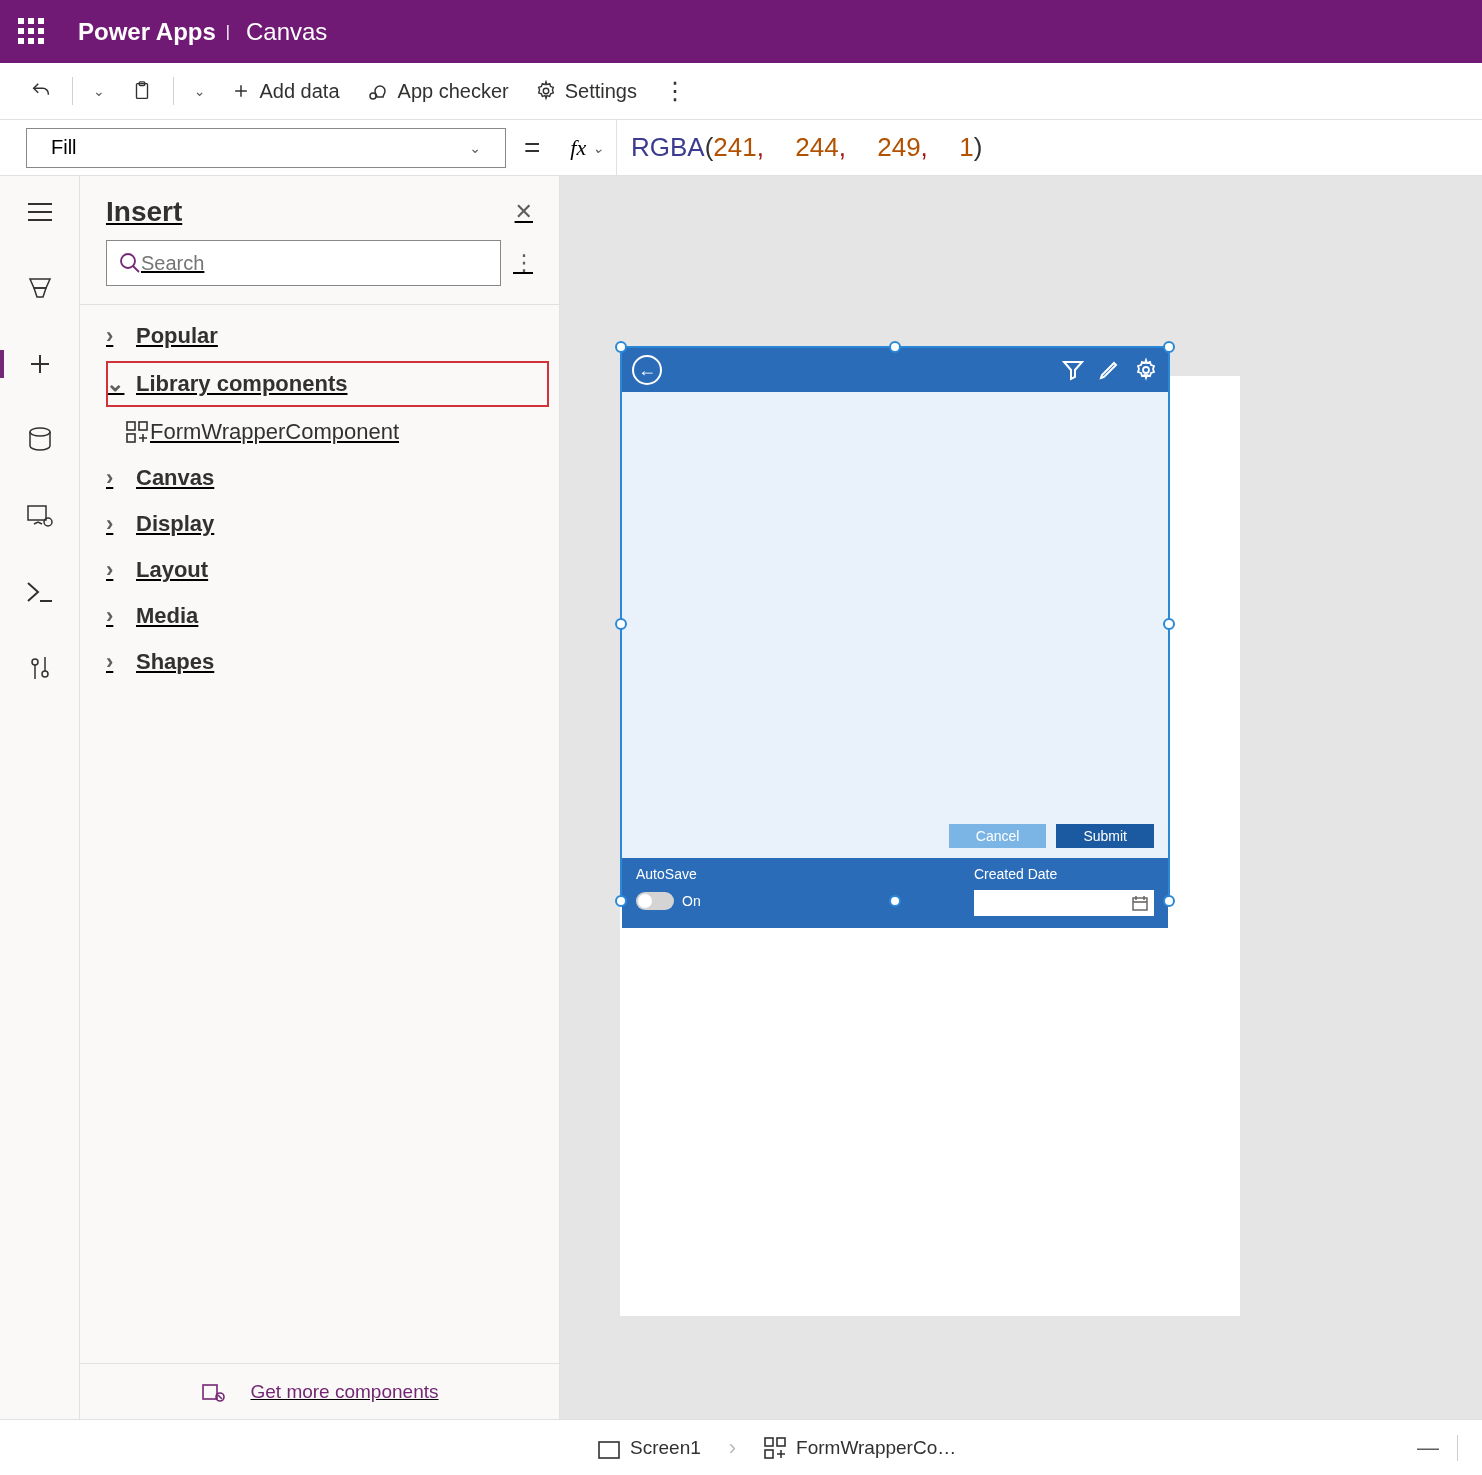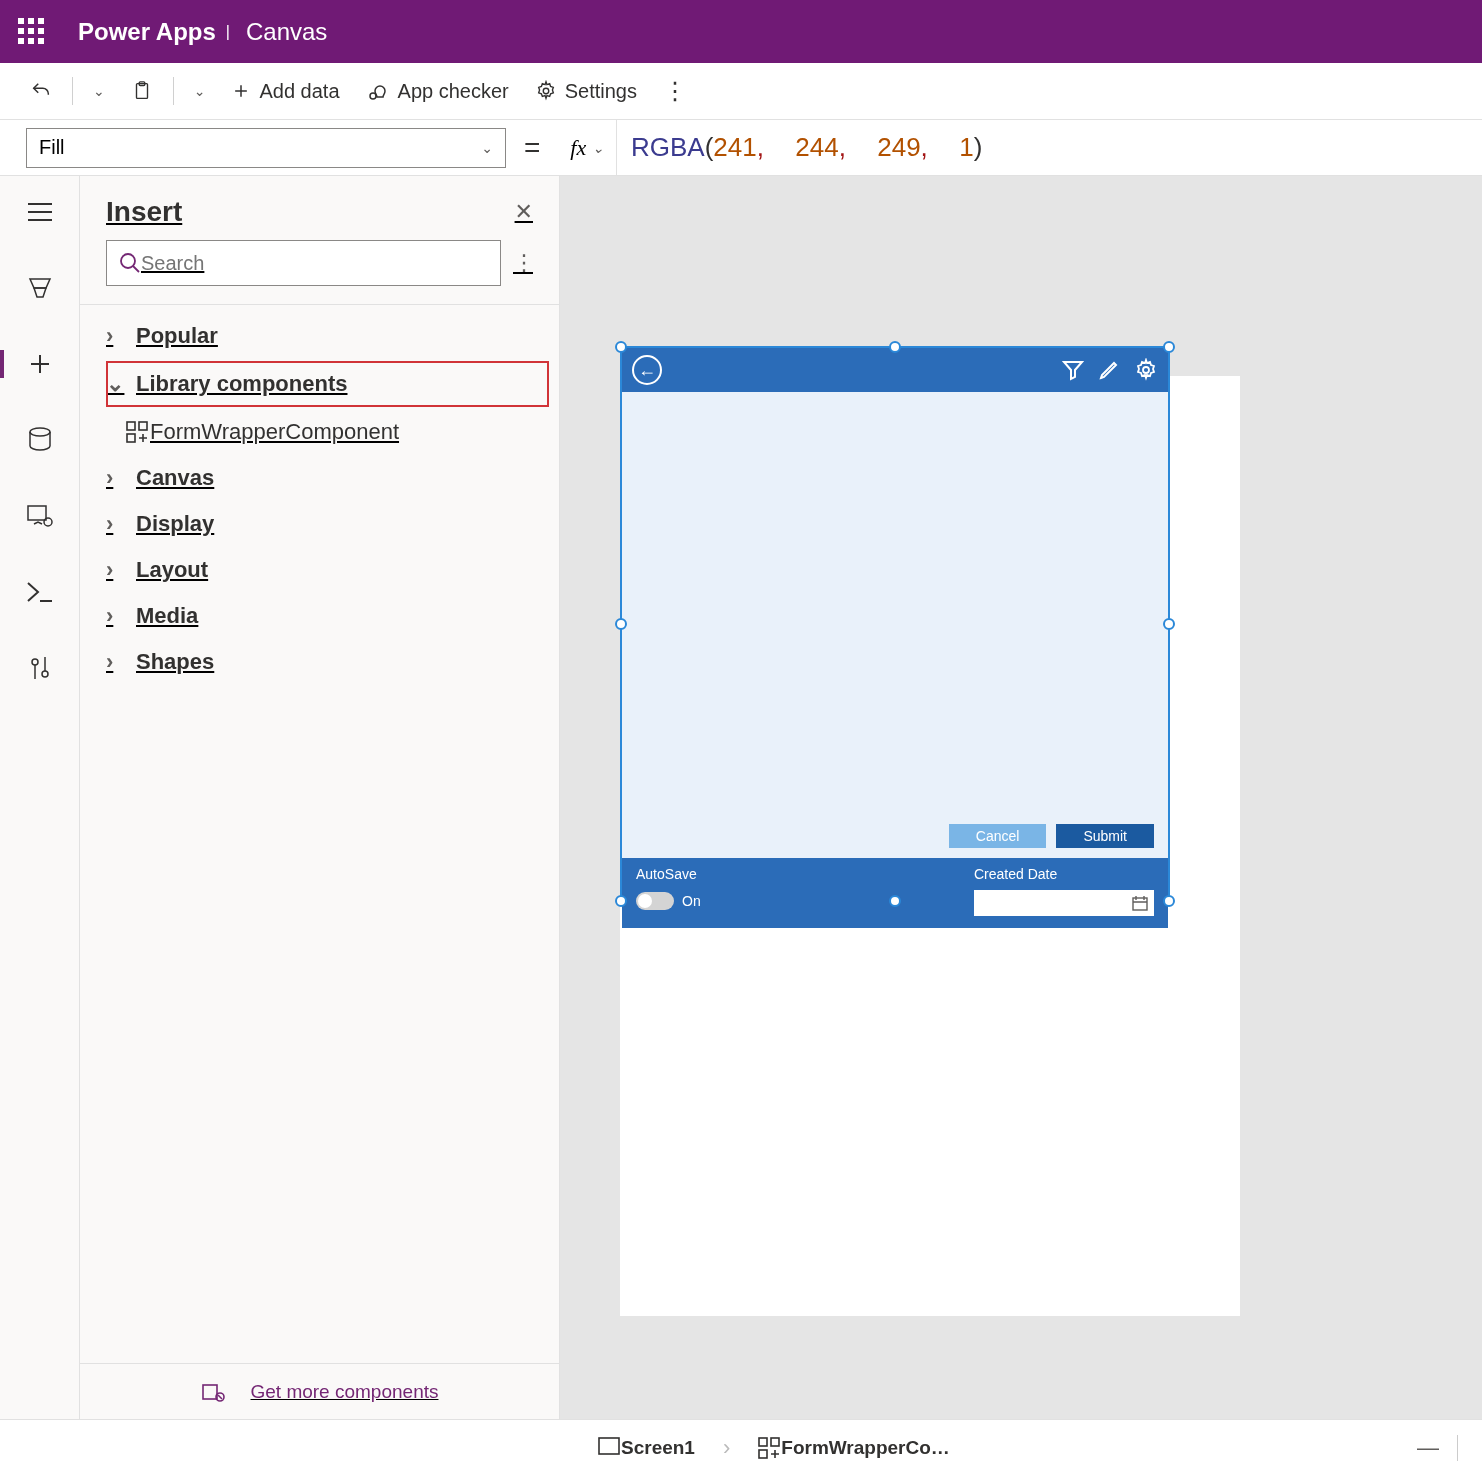--- a/index.html
+++ b/index.html
@@ -14,21 +14,21 @@
 .divider-v { margin: 0 10px; font-weight: 300;}
 
 
 .toolbar { height: 57px; border-bottom: 1px solid #e1e1e1; display: flex; align-items: center; padding: 0 20px; gap: 6px; }
 .tb-btn { display: flex; align-items: center; gap: 8px; padding: 6px 10px; cursor: pointer; font-size: 20px; color: #323130; }
 .tb-sep { width: 1px; height: 28px; background: #d0d0d0; margin: 0 4px; }
 .chev { font-size: 14px; color: #605e5c; }
 
 
 .formula-bar { height: 56px; border-bottom: 1px solid #e1e1e1; display: flex; align-items: center; background: #fff;}
-.prop-select { width: 480px; height: 40px; margin-left: 26px; border: 1px solid #8a8886; padding: 0 12px; font-size: 20px; display: flex; align-items: center; justify-content: space-between; background: #fff;}
+.prop-select { width: 480px; height: 40px; margin-left: 26px; border: 1px solid #8a8886; padding: 0 24px; font-size: 20px; display: flex; align-items: center; justify-content: space-between; background: #fff;}
 .eq { font-size: 28px; padding: 0 18px; color: #323130;}
 .fx-box { display: flex; align-items: center; padding: 0 12px; font-style: italic; font-size: 22px; border-right: 1px solid #e1e1e1; height: 100%; gap:6px;}
 .formula-text { padding: 0 14px; font-size: 26px; font-family: Consolas, monospace; }
 .tok-fn { color: #3b3b8f; }
 .tok-paren { color: #323130; }
 .tok-num { color: #b25100; }
 .tok-comma { color: #a31515; }
 
 
 .main { display: flex; height: calc(1475px - 63px - 57px - 56px - 56px); }
@@ -74,21 +74,21 @@
 .sel-handle { width:12px; height:12px; background:#fff; border:2px solid #2b88d8; border-radius:50%; position:absolute;}
 
 
 .panel-footer { margin-top:auto; border-top:1px solid #e1e1e1; height:56px; display:flex; align-items:center; justify-content:center; gap:26px; color:#742774; font-size:19px;}
 
 
 .footer { height:56px; border-top:1px solid #e1e1e1; background:#fff; display:flex;}
 .footer-left { width:560px; }
 .footer-right { flex:1; display:flex; align-items:center; padding:0 24px; justify-content:space-between;}
 .crumbs { display:flex; align-items:center; gap:14px; font-size:19px; color:#323130;}
-.crumb { display:flex; align-items:flex-start; gap:1px; padding:6px 14px;font-weight:bold;}
+.crumb { display:flex; align-items:flex-end; gap:10px; padding:6px 14px;}
 .crumb.active { }
 .crumb-sep { color:#bbb; font-size:22px;}
 .zoom { display:flex; gap:18px; color:#605e5c; font-size:22px;}
 
 svg { display:block; }
 </style>
 </head>
 <body>
 
 <div class="header">

